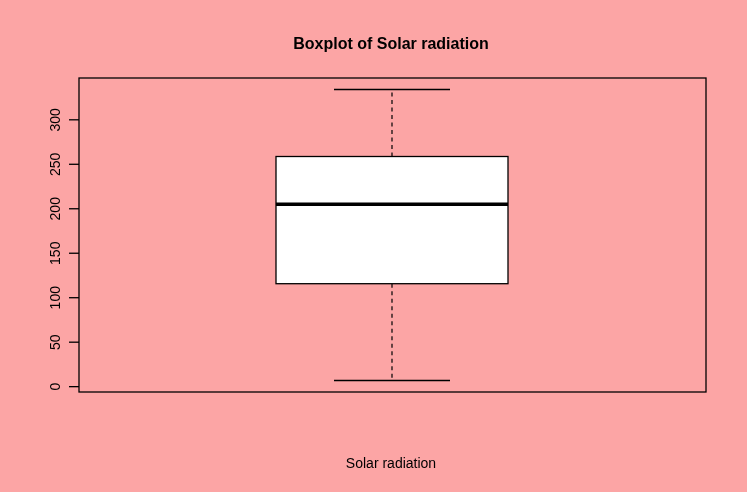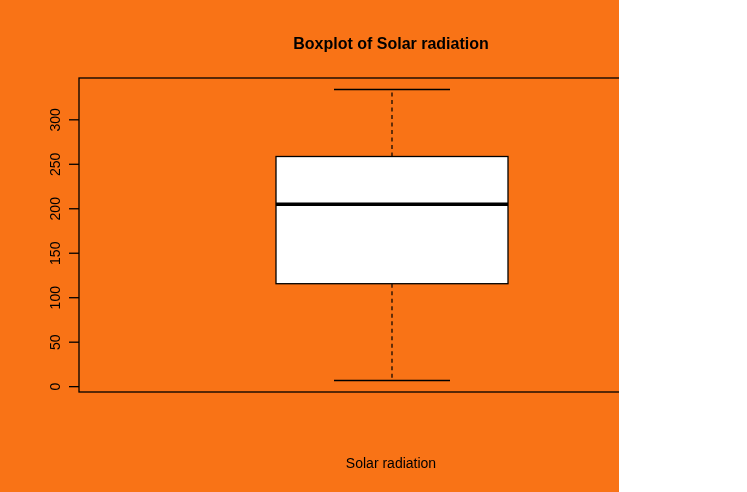--- a/index.html
+++ b/index.html
@@ -1,20 +1,20 @@
 <!DOCTYPE html>
 <html><head>
 <meta charset="utf-8">
 <style>
   html, body { margin: 0; padding: 0; background: #ffffff; }
   .page {
     position: relative;
-    width: 619px;
+    width: 747px;
     height: 492px;
-    background: #f97316;
+    background: #fca5a5;
     font-family: "Liberation Sans", sans-serif;
     overflow: hidden;
   }
   svg { display: block; }
   svg text { fill: #000000; font-family: "Liberation Sans", sans-serif; }
   .chart-title { font-size: 16px; font-weight: 700; }
   .xlabel { font-size: 14px; }
   .ticklabel { font-size: 14px; }
   .plot-border { fill: none; stroke: #000000; stroke-width: 1.3; }
   .axisline { stroke: #000000; stroke-width: 1.3; }

